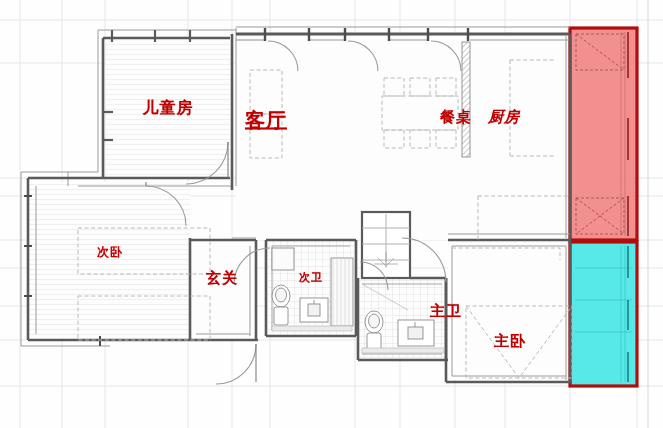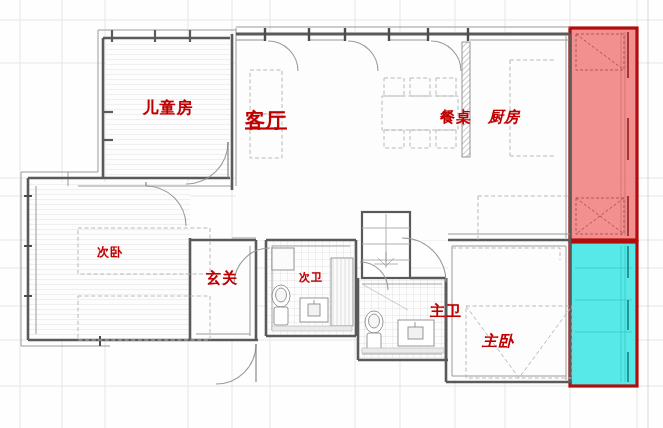--- a/index.html
+++ b/index.html
@@ -384,15 +384,15 @@
 <div class="room-label" style="left:504px;top:117px;font-size:15px;font-style:italic;">厨房</div>
 
 <div class="room-label" style="left:110px;top:252px;font-size:12px;">次卧</div>
 
 <div class="room-label" style="left:222px;top:278px;font-size:15px;">玄关</div>
 
 <div class="room-label" style="left:311px;top:277px;font-size:11px;">次卫</div>
 
 <div class="room-label" style="left:404px;top:311px;font-size:15px;margin-left:42px;">主卫</div>
 
-<div class="room-label" style="left:498px;top:341px;font-size:15px;font-style:italic;">主卧</div>
+<div class="room-label" style="left:510px;top:341px;font-size:15px;">主卧</div>
 
 </div>
 
 </body></html>

